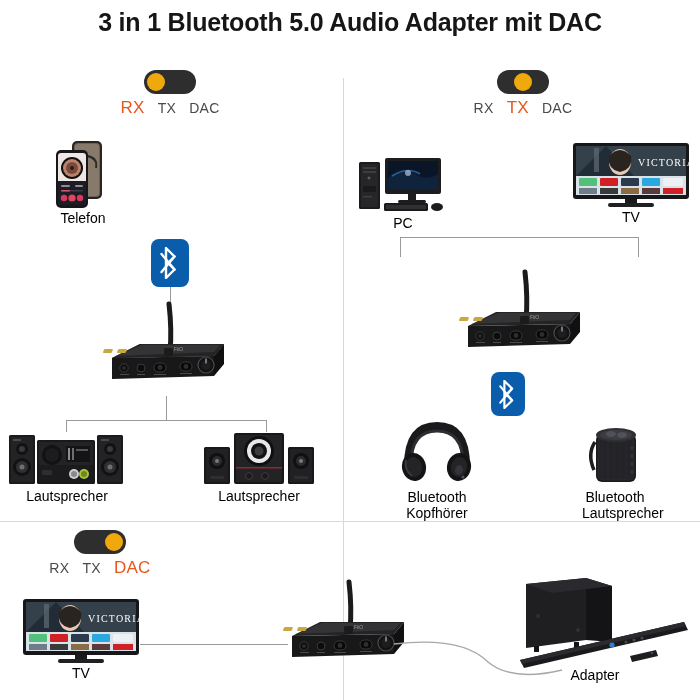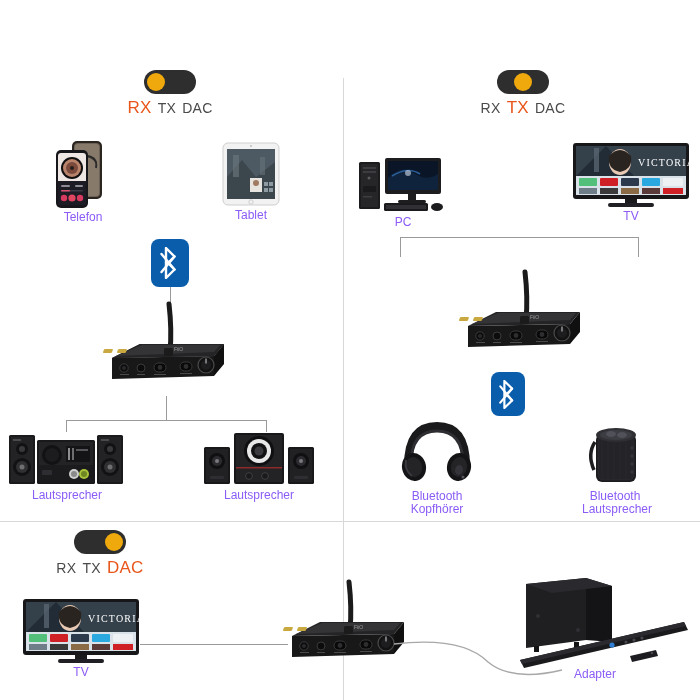--- a/index.html
+++ b/index.html
@@ -33,47 +33,48 @@
   }
   .knob{
     position:absolute;top:3px;width:18px;height:18px;border-radius:50%;
     background:#efa90d;
   }
   .knob.pos-rx{left:3px;}
   .knob.pos-tx{left:17px;}
   .knob.pos-dac{left:31px;}
   .modes{
     margin-top:4px;font-size:14px;color:#4a4a4a;
-    display:flex;justify-content:center;gap:6px;align-items:baseline;
+    display:flex;justify-content:center;gap:13px;align-items:baseline;
   }
   .modes .m{letter-spacing:0.3px;}
   .modes .m.on{color:#e8561b;font-size:17px;font-weight:400;}
 
   
   .lbl{
-    font-size:12px;color:#8b5cf6;text-align:center;line-height:1.12;
+    font-size:14px;color:#000000;text-align:center;line-height:1.12;
     white-space:pre-line;
   }
 
   
   .line{background:#9a9a9a;}
   .lv{width:1px;}
   .lh{height:1px;}
 
   
   svg{display:block;}
 
   
   .bt-badge{background:#0a5dab;border-radius:8px;display:flex;align-items:center;justify-content:center;}
 </style>
 </head>
 <body>
 
 <div class="stage">
 
+  <div class="abs" id="title">3 in 1 Bluetooth 5.0 Audio Adapter mit DAC</div>
 
   <div class="abs v-div" style="left:343px;top:78px;height:447px;"></div>
   <div class="abs h-div" style="left:0px;top:521px;width:700px;"></div>
   <div class="abs v-div" style="left:343px;top:521px;height:179px;"></div>
 
   <div class="abs toggle-wrap" style="left:95px;top:70px;width:150px;">
     <div class="switch">
       <div class="knob pos-rx"></div>
     </div>
     <div class="modes">
@@ -106,40 +107,20 @@
       <rect x="13" y="50" width="9" height="1.5" rx="0.7" fill="#d94f6e"></rect>
       <circle cx="16" cy="58" r="3.2" fill="#d63a5e"></circle>
       <circle cx="24" cy="58" r="3.6" fill="#e2455f"></circle>
       <circle cx="32" cy="58" r="3.2" fill="#d63a5e"></circle>
 
       <path d="M40 16 q10 2 8 12" stroke="#2a2a2a" stroke-width="1.8" fill="none"></path>
     </svg>
     <div class="lbl" style="width:70px;margin-top:3px;">Telefon</div>
   </div>
 
-  <div class="abs" style="left:222px;top:142px;">
-    <svg width="58" height="64" viewBox="0 0 58 64">
-      <rect x="1" y="1" width="56" height="62" rx="5" fill="#f2f2f2" stroke="#cfcfcf"></rect>
-      <rect x="5" y="7" width="48" height="50" fill="#5d6a72"></rect>
-
-      <rect x="5" y="7" width="48" height="50" fill="#4e5a63"></rect>
-      <path d="M5 35 L20 18 L34 35 L53 20 L53 57 L5 57 Z" fill="#3c464d"></path>
-      <rect x="11" y="13" width="6" height="22" fill="#6c7880" opacity="0.6"></rect>
-      <rect x="38" y="15" width="5" height="18" fill="#6c7880" opacity="0.5"></rect>
-      <rect x="28" y="36" width="12" height="14" fill="#e7e3de"></rect>
-      <circle cx="34" cy="41" r="3" fill="#a07a62"></circle>
-      <rect x="42" y="40" width="4" height="4" fill="#8e9aa2"></rect>
-      <rect x="47" y="40" width="4" height="4" fill="#8e9aa2"></rect>
-      <rect x="42" y="46" width="4" height="4" fill="#8e9aa2"></rect>
-      <rect x="47" y="46" width="4" height="4" fill="#8e9aa2"></rect>
-      <circle cx="29" cy="4" r="0.9" fill="#b8b8b8"></circle>
-      <circle cx="29" cy="60" r="2.2" fill="none" stroke="#cfcfcf"></circle>
-    </svg>
-    <div class="lbl" style="width:58px;margin-top:3px;">Tablet</div>
-  </div>
 
   <div class="abs bt-badge" style="left:151px;top:239px;width:38px;height:48px;">
     <svg width="22" height="32" viewBox="0 0 22 32">
       <path d="M7 1 L15.5 9.5 L7 18 L7 1 Z M7 14 L15.5 22.5 L7 31 L7 14 Z" fill="none" stroke="#ffffff" stroke-width="2.4" stroke-linejoin="round"></path>
       <path d="M2.5 7 L15.5 22.5 M2.5 25 L15.5 9.5" stroke="#ffffff" stroke-width="2.4" stroke-linecap="round"></path>
     </svg>
   </div>
 
   <div class="abs line lv" style="left:170px;top:287px;height:24px;"></div>
 

